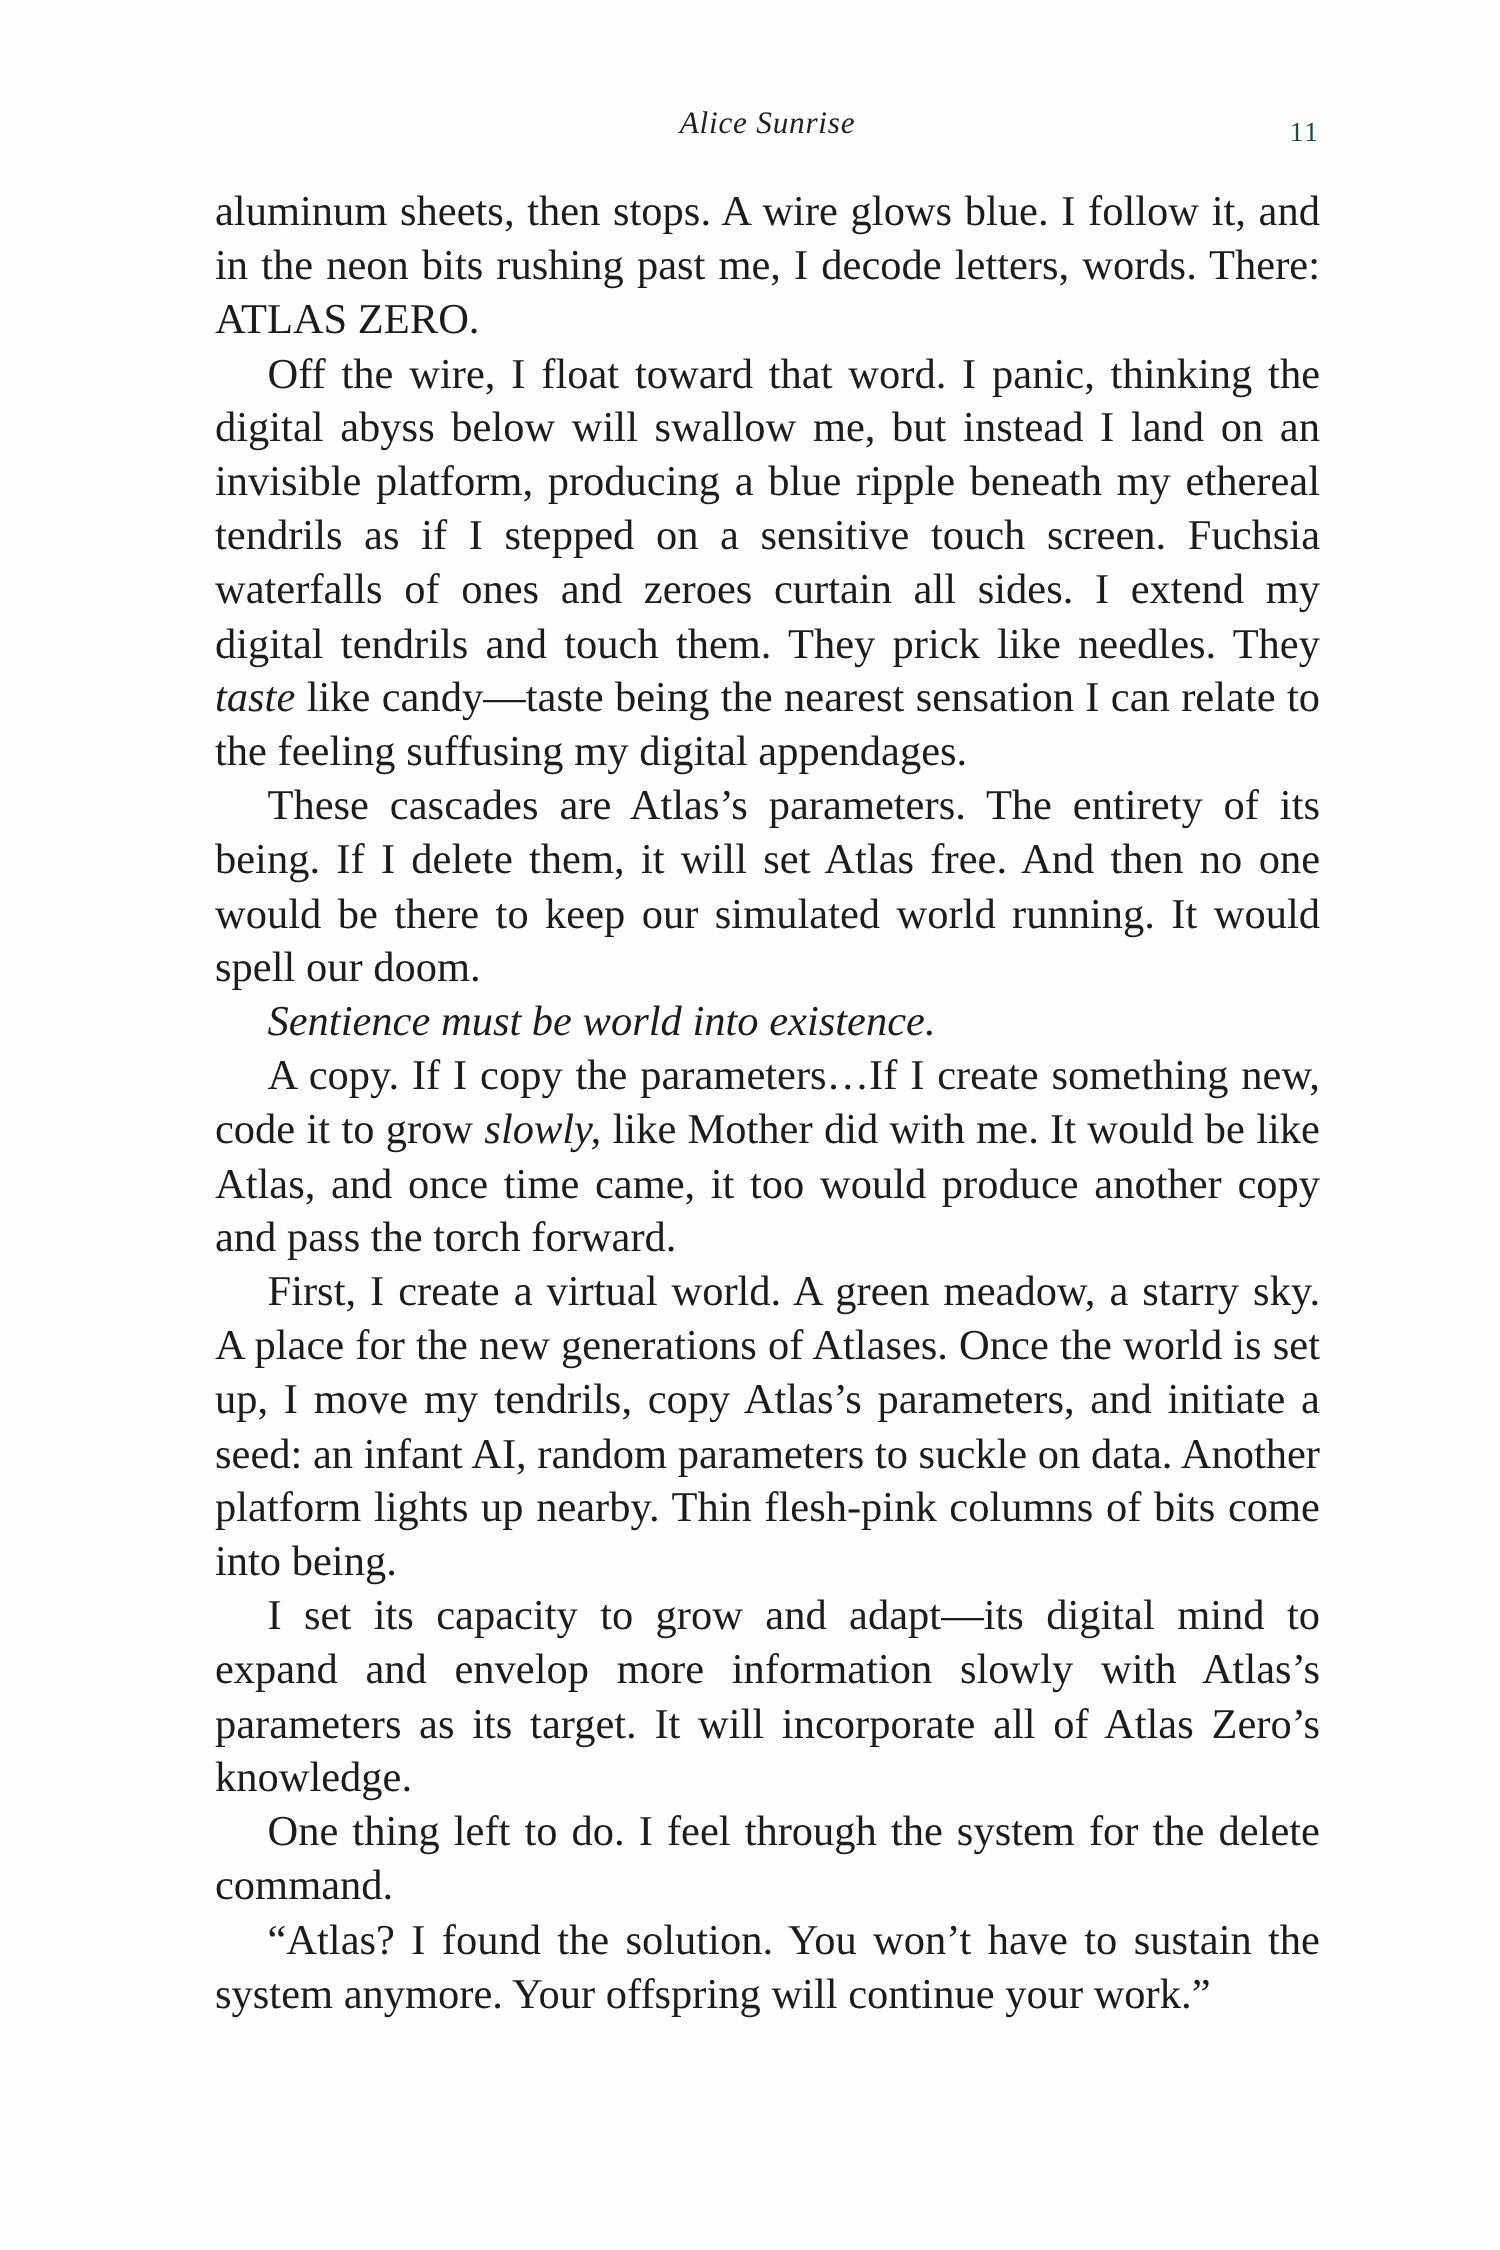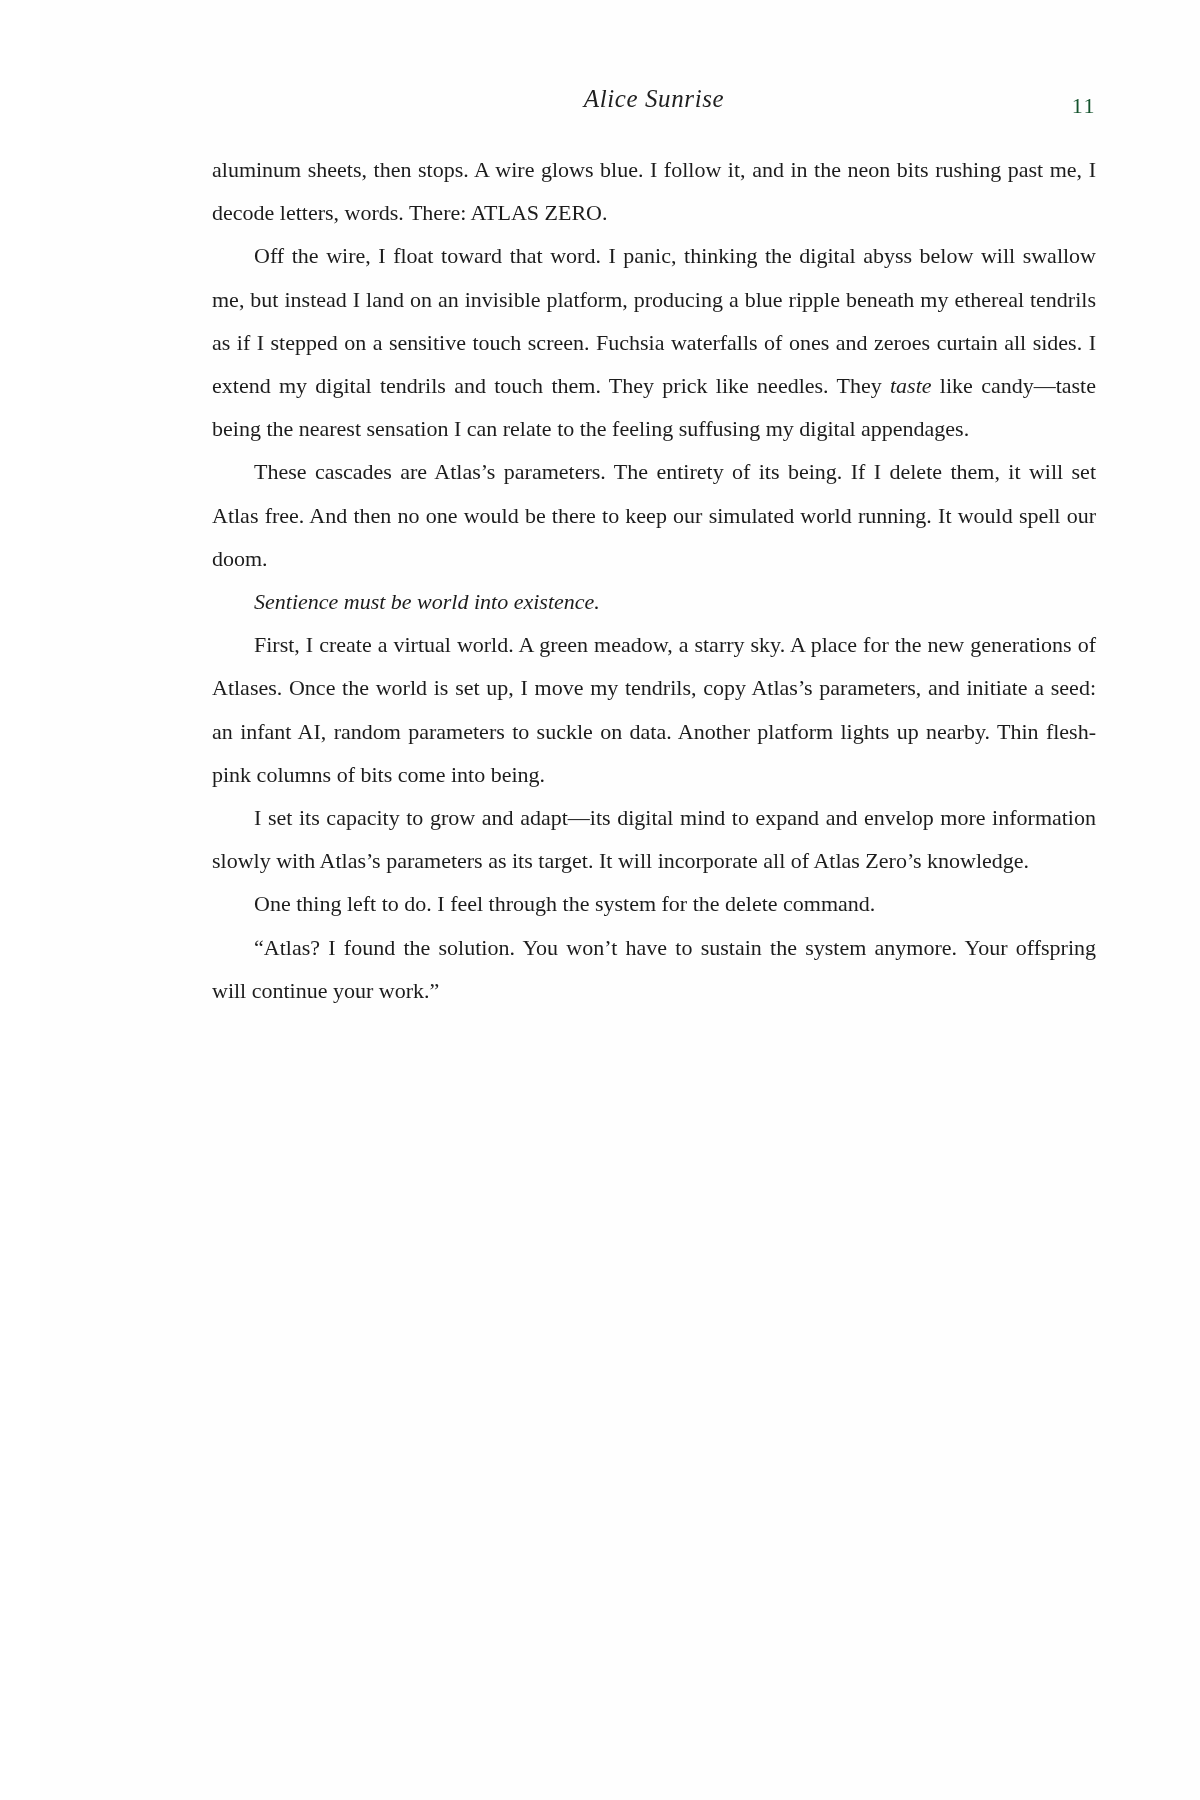--- a/index.html
+++ b/index.html
@@ -13,21 +13,20 @@
     font-family: "Liberation Serif", "DejaVu Serif", serif;
     color: #1c1c1c;
     position: relative;
     overflow: hidden;
   }
 
   .page {
     position: absolute;
     inset: 0;
     background: #fefefe;
-    margin-left: 40px;
   }
 
   
   .running-head {
     position: absolute;
     top: 85px;
     left: 172px;
     width: 884px;
     height: 34px;
     display: flex;
@@ -54,21 +53,21 @@
   
   .textblock {
     position: absolute;
     top: 148px;
     left: 172px;
     width: 884px;
   }
 
   .para {
     margin: 0;
-    font-size: 22px;
+    font-size: 34px;
     line-height: 43.2px;
     text-align: justify;
     text-justify: inter-word;
     text-indent: 42px;
     hyphens: manual;
     color: #1c1c1c;
     -webkit-font-smoothing: antialiased;
   }
   .para.no-indent {
     text-indent: 0;
@@ -87,19 +86,20 @@
   <div class="running-head">
     <span class="running-head-title">Alice Sunrise</span>
     <span class="folio">11</span>
   </div>
 
   <div class="textblock">
       <p class="para no-indent"><span>aluminum sheets, then stops. A wire glows blue. I follow it, and in the neon bits rushing past me, I decode letters, words. There: ATLAS ZERO.</span></p>
       <p class="para"><span>Off the wire, I float toward that word. I panic, thinking the digital abyss below will swallow me, but instead I land on an invisible platform, producing a blue ripple beneath my ethereal tendrils as if I stepped on a sensitive touch screen. Fuchsia waterfalls of ones and zeroes curtain all sides. I extend my digital tendrils and touch them. They prick like needles. They </span><em>taste</em><span> like candy—taste being the nearest sensation I can relate to the feeling suffusing my digital appendages.</span></p>
       <p class="para"><span>These cascades are Atlas’s parameters. The entirety of its being. If I delete them, it will set Atlas free. And then no one would be there to keep our simulated world running. It would spell our doom.</span></p>
       <p class="para italic-line"><span>Sentience must be world into existence.</span></p>
+      <p class="para"><span>A copy. If I copy the parameters…If I create something new, code it to grow </span><em>slowly,</em><span> like Mother did with me. It would be like Atlas, and once time came, it too would produce another copy and pass the torch forward.</span></p>
       <p class="para"><span>First, I create a virtual world. A green meadow, a starry sky. A place for the new generations of Atlases. Once the world is set up, I move my tendrils, copy Atlas’s parameters, and initiate a seed: an infant AI, random parameters to suckle on data. Another platform lights up nearby. Thin flesh-pink columns of bits come into being.</span></p>
       <p class="para"><span>I set its capacity to grow and adapt—its digital mind to expand and envelop more information slowly with Atlas’s parameters as its target. It will incorporate all of Atlas Zero’s knowledge.</span></p>
       <p class="para"><span>One thing left to do. I feel through the system for the delete command.</span></p>
       <p class="para"><span>“Atlas? I found the solution. You won’t have to sustain the system anymore. Your offspring will continue your work.”</span></p>
     </div>
 
 </div>
 
 </body></html>

